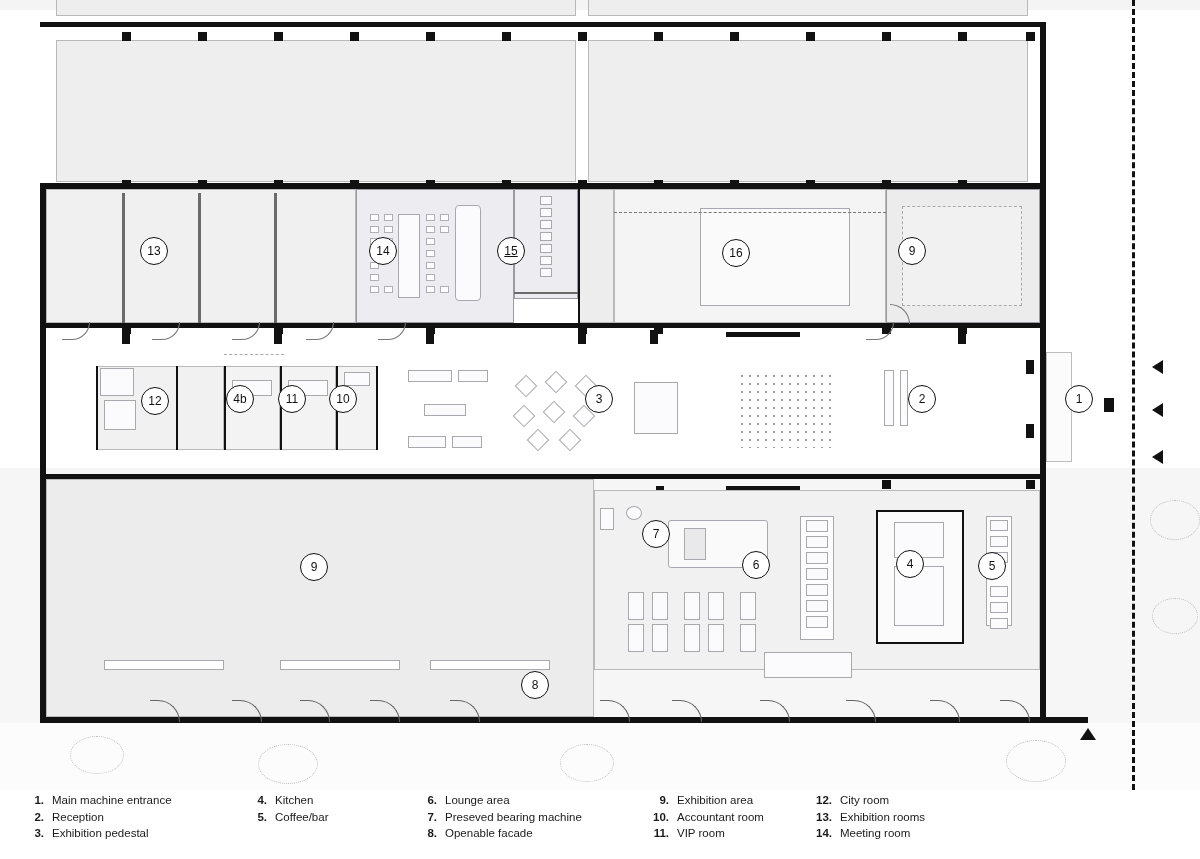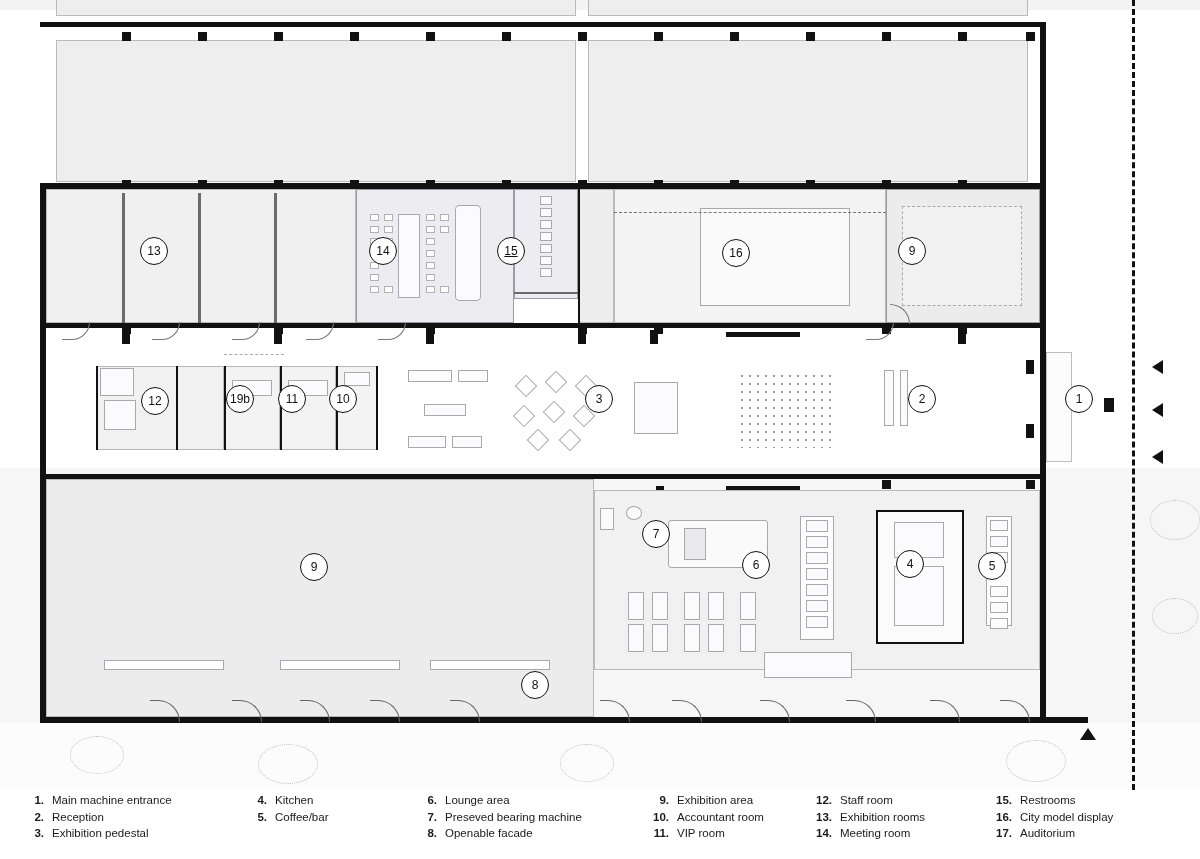--- a/index.html
+++ b/index.html
@@ -289,21 +289,21 @@
       <div class="marker" style="left: 908px; top: 385px;">2</div>
       <div class="marker" style="left: 585px; top: 385px;">3</div>
       <div class="marker" style="left: 896px; top: 550px;">4</div>
       <div class="marker" style="left: 978px; top: 552px;">5</div>
       <div class="marker" style="left: 742px; top: 551px;">6</div>
       <div class="marker" style="left: 642px; top: 520px;">7</div>
       <div class="marker" style="left: 521px; top: 671px;">8</div>
       <div class="marker" style="left: 300px; top: 553px;">9</div>
       <div class="marker" style="left: 329px; top: 385px;">10</div>
       <div class="marker" style="left: 278px; top: 385px;">11</div>
-      <div class="marker" style="left: 226px; top: 385px;">19b</div>
+      <div class="marker" style="left: 226px; top: 385px;">4b</div>
       <div class="marker" style="left: 141px; top: 387px;">12</div>
       <div class="marker" style="left: 140px; top: 237px;">13</div>
       <div class="marker" style="left: 369px; top: 237px;">14</div>
       <div class="marker" style="left: 497px; top: 237px; text-decoration: underline;">15</div>
       <div class="marker" style="left: 722px; top: 239px;">16</div>
       <div class="marker" style="left: 898px; top: 237px;">9</div>
     </div>
 </div>
 
 <div id="legend">
@@ -355,38 +355,24 @@
         <span class="lg-txt">Accountant room</span>
       </div>
       <div class="lg-row">
         <span class="lg-num">11.</span>
         <span class="lg-txt">VIP room</span>
       </div>
     </div>
     <div class="lg-col" style="left: 808px;">
       <div class="lg-row">
         <span class="lg-num">12.</span>
-        <span class="lg-txt">Staff room</span>
+        <span class="lg-txt">City room</span>
       </div>
       <div class="lg-row">
         <span class="lg-num">13.</span>
         <span class="lg-txt">Exhibition rooms</span>
       </div>
       <div class="lg-row">
         <span class="lg-num">14.</span>
         <span class="lg-txt">Meeting room</span>
       </div>
     </div>
-    <div class="lg-col" style="left: 988px;">
-      <div class="lg-row">
-        <span class="lg-num">15.</span>
-        <span class="lg-txt">Restrooms</span>
-      </div>
-      <div class="lg-row">
-        <span class="lg-num">16.</span>
-        <span class="lg-txt">City model display</span>
-      </div>
-      <div class="lg-row">
-        <span class="lg-num">17.</span>
-        <span class="lg-txt">Auditorium</span>
-      </div>
-    </div>
   </div>
 
 </body></html>

